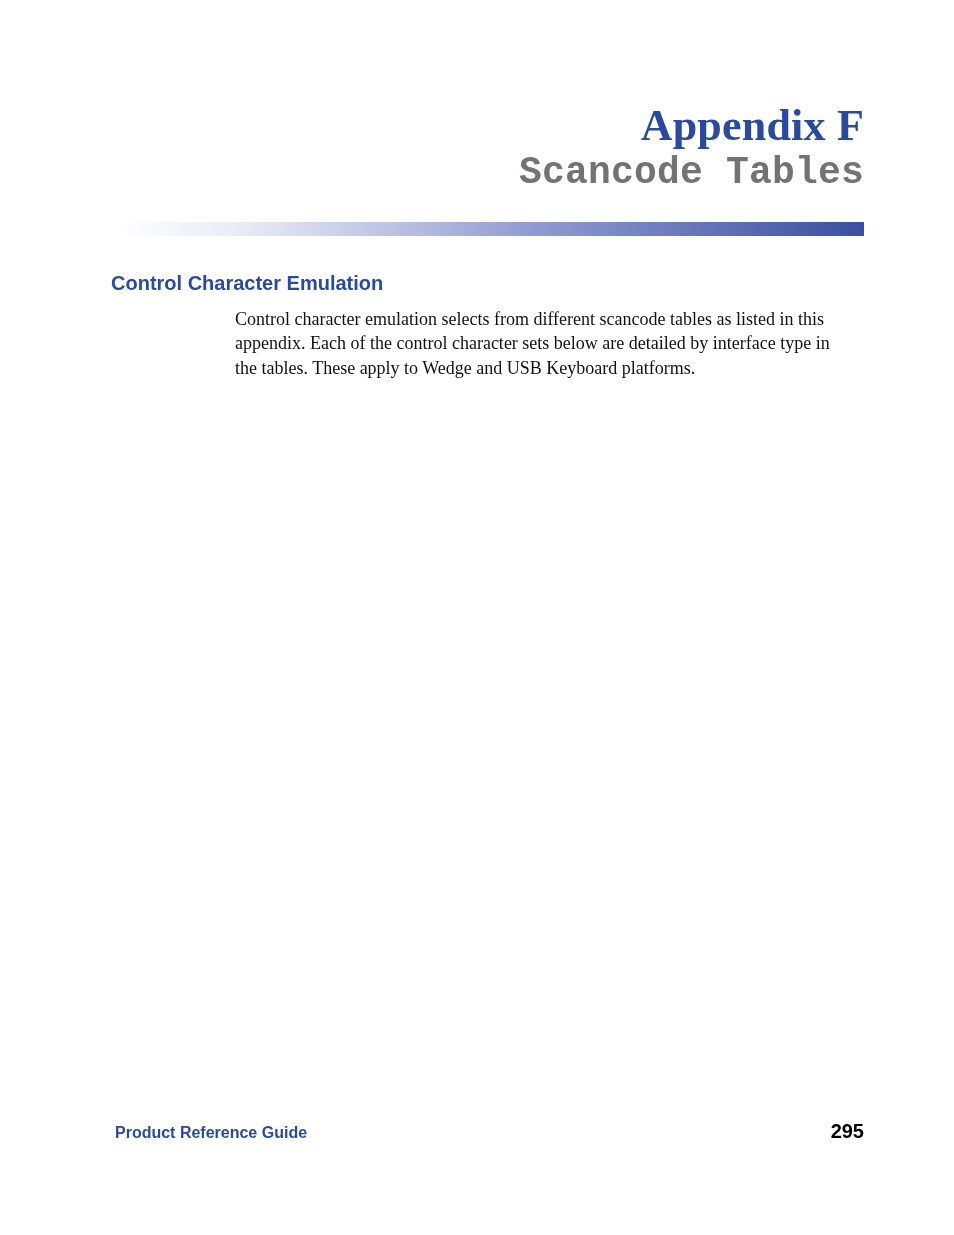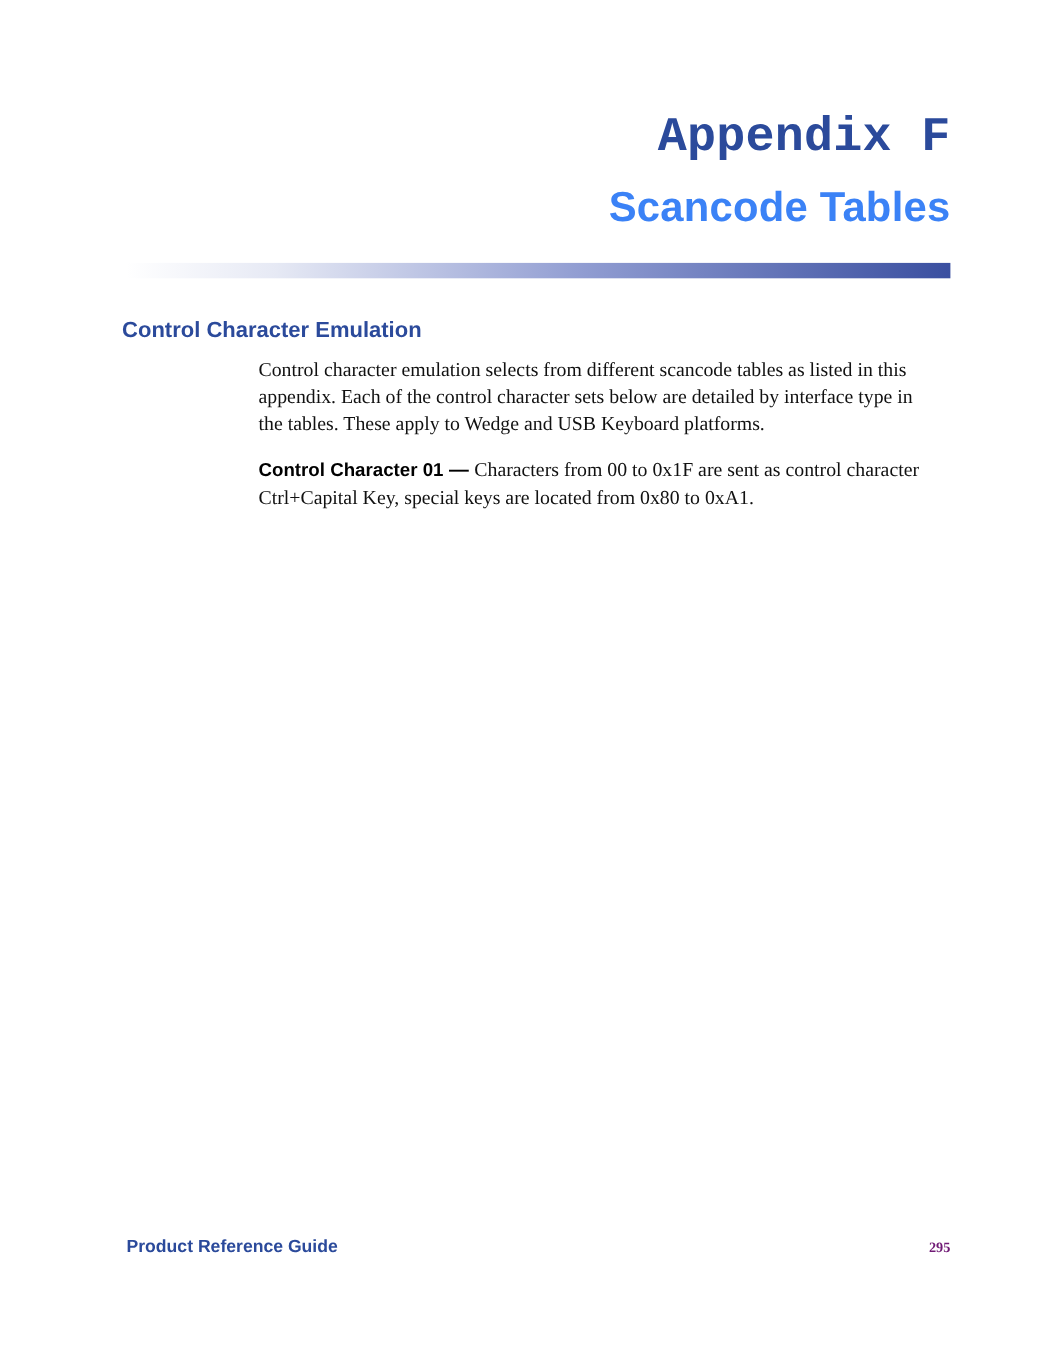--- a/index.html
+++ b/index.html
@@ -1,52 +1,49 @@
 <!DOCTYPE html>
 <html><head>
   <meta charset="utf-8">
   <style>
     * { margin: 0; padding: 0; box-sizing: border-box; }
     html, body { width: 954px; height: 1235px; background: #fff; font-family: Georgia, 'Times New Roman', serif; }
     .page { position: relative; width: 954px; height: 1235px; padding: 100px 90px 0 115px; }
     .title-block { text-align: right; margin-bottom: 20px; }
-    .title-appendix { font-family: Liberation Mono, monospace; font-weight: 700; color: #2b4a9b; font-size: 44px; letter-spacing: 0.2px; margin-bottom: 18px; }
-    .title-sub { font-family: Liberation Sans, sans-serif; font-weight: 700; color: #3b82f6; font-size: 38px; letter-spacing: 0.2px; margin-bottom: 28px; }
+    .title-appendix { font-family: Liberation Serif, serif; font-weight: 700; color: #2b4a9b; font-size: 44px; letter-spacing: 0.2px; }
+    .title-sub { font-family: Liberation Mono, monospace; font-weight: 700; color: #737373; font-size: 38px; letter-spacing: 0.2px; margin-bottom: 28px; }
     .grad-sep { height: 14px; width: 100%; background: linear-gradient(90deg, rgba(90,110,185,0) 0%, rgba(90,110,185,0.15) 18%, rgba(72,92,180,0.6) 55%, #3a4fa0 100%); margin-bottom: 36px; }
     .section-heading { font-family: "Segoe UI", "Helvetica Neue", Arial, sans-serif; font-weight: 700; color: #2b4a9b; font-size: 20px; margin-bottom: 8px; margin-left: -4px; }
     .body-block { margin-left: 120px; margin-right: 8px; margin-top: 12px; }
     .para { font-size: 18px; color: #111; line-height: 1.35; margin-bottom: 18px; }
     .run-bold { font-family: "Segoe UI", "Helvetica Neue", Arial, sans-serif; font-weight: 700; color: #000; font-size: 17px; }
     .dash { font-family: "Segoe UI", Arial, sans-serif; font-weight: 700; color: #000; }
     .link { color: #1a5fbf; }
     .footer { position: absolute; left: 115px; right: 90px; bottom: 92px; display: flex; justify-content: space-between; align-items: baseline; }
     .footer-left { font-family: "Segoe UI", "Helvetica Neue", Arial, sans-serif; font-weight: 700; color: #2b4a9b; font-size: 16px; }
-    .footer-right { font-family: Liberation Serif, serif; font-weight: 700; color: #701a75; font-size: 13px; }
+    .footer-right { font-family: Liberation Sans, sans-serif; font-weight: 700; color: #000000; font-size: 20px; }
   </style>
 </head>
 <body>
 
 <div class="page">
 
   <div class="title-block">
     <div class="title-appendix">Appendix F</div>
     <div class="title-sub">Scancode Tables</div>
   </div>
 
   <div class="grad-sep"></div>
 
   <div class="section-heading">Control Character Emulation</div>
 
   <div class="body-block">
     <p class="para">Control character emulation selects from different scancode tables as listed in this appendix. Each of the control character sets below are detailed by interface type in the tables. These apply to Wedge and USB Keyboard platforms.</p>
 
 
-    <p class="para">
-      <span class="run-bold">Control Character 01</span><span class="dash">  —  </span><span>Characters from 00 to 0x1F are sent as control character Ctrl+Capital Key, special keys are located from 0x80 to 0xA1.</span>
-    </p>
 
   </div>
 
   <div class="footer">
     <div class="footer-left">Product Reference Guide</div>
     <div class="footer-right">295</div>
   </div>
 
 </div>
 

